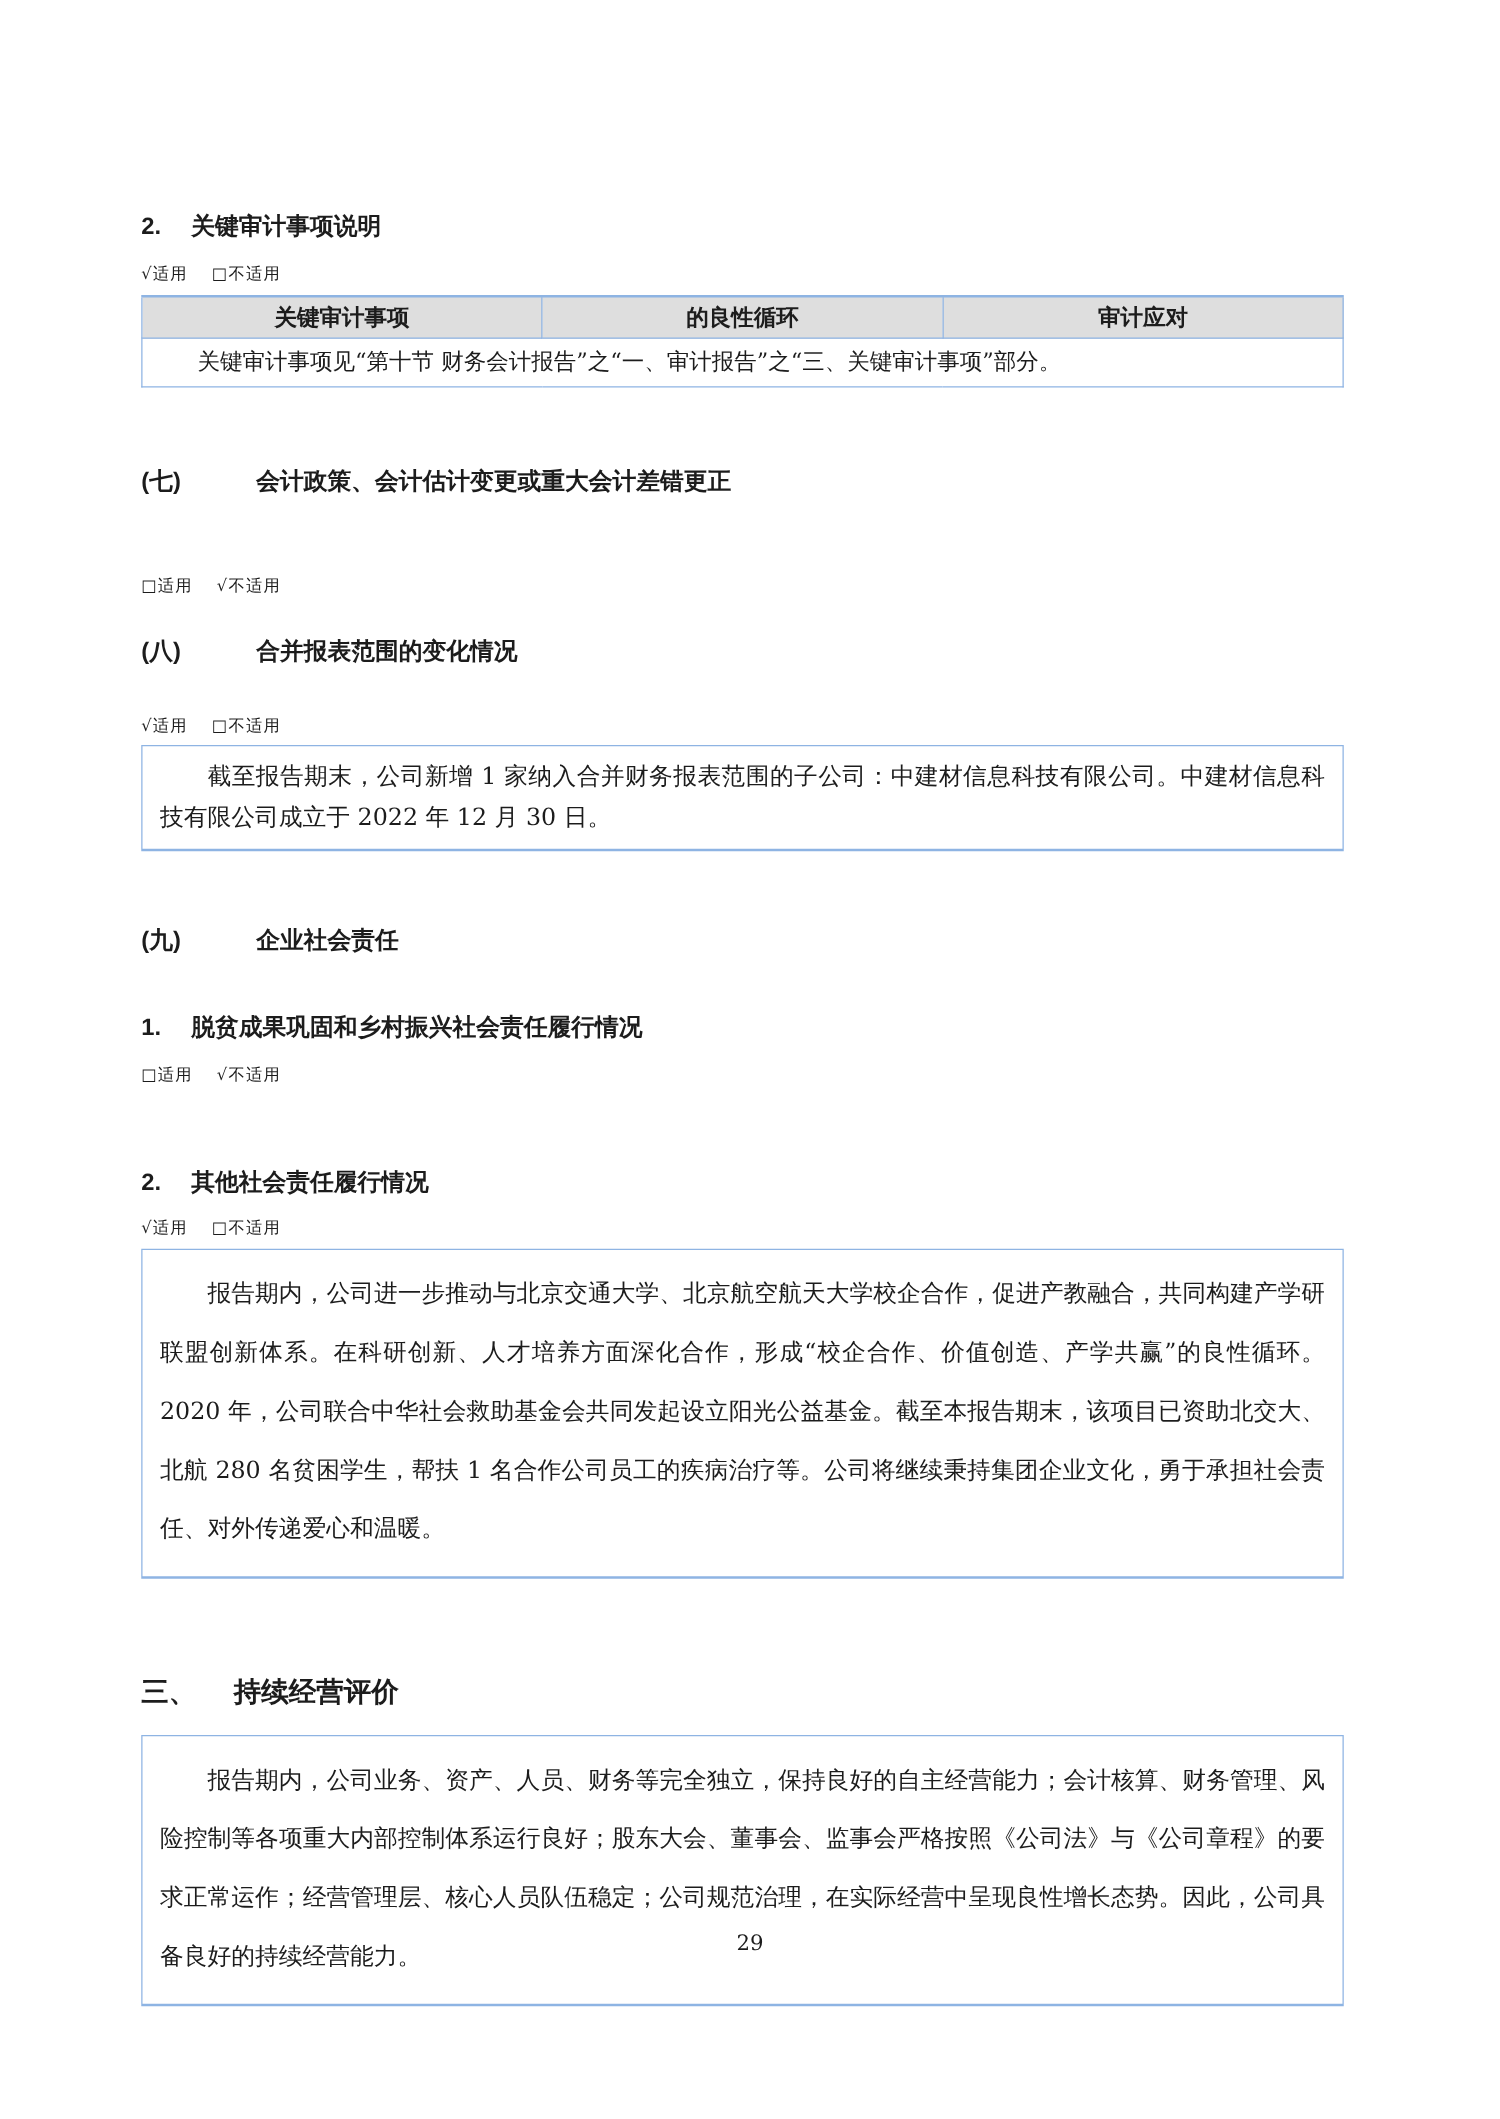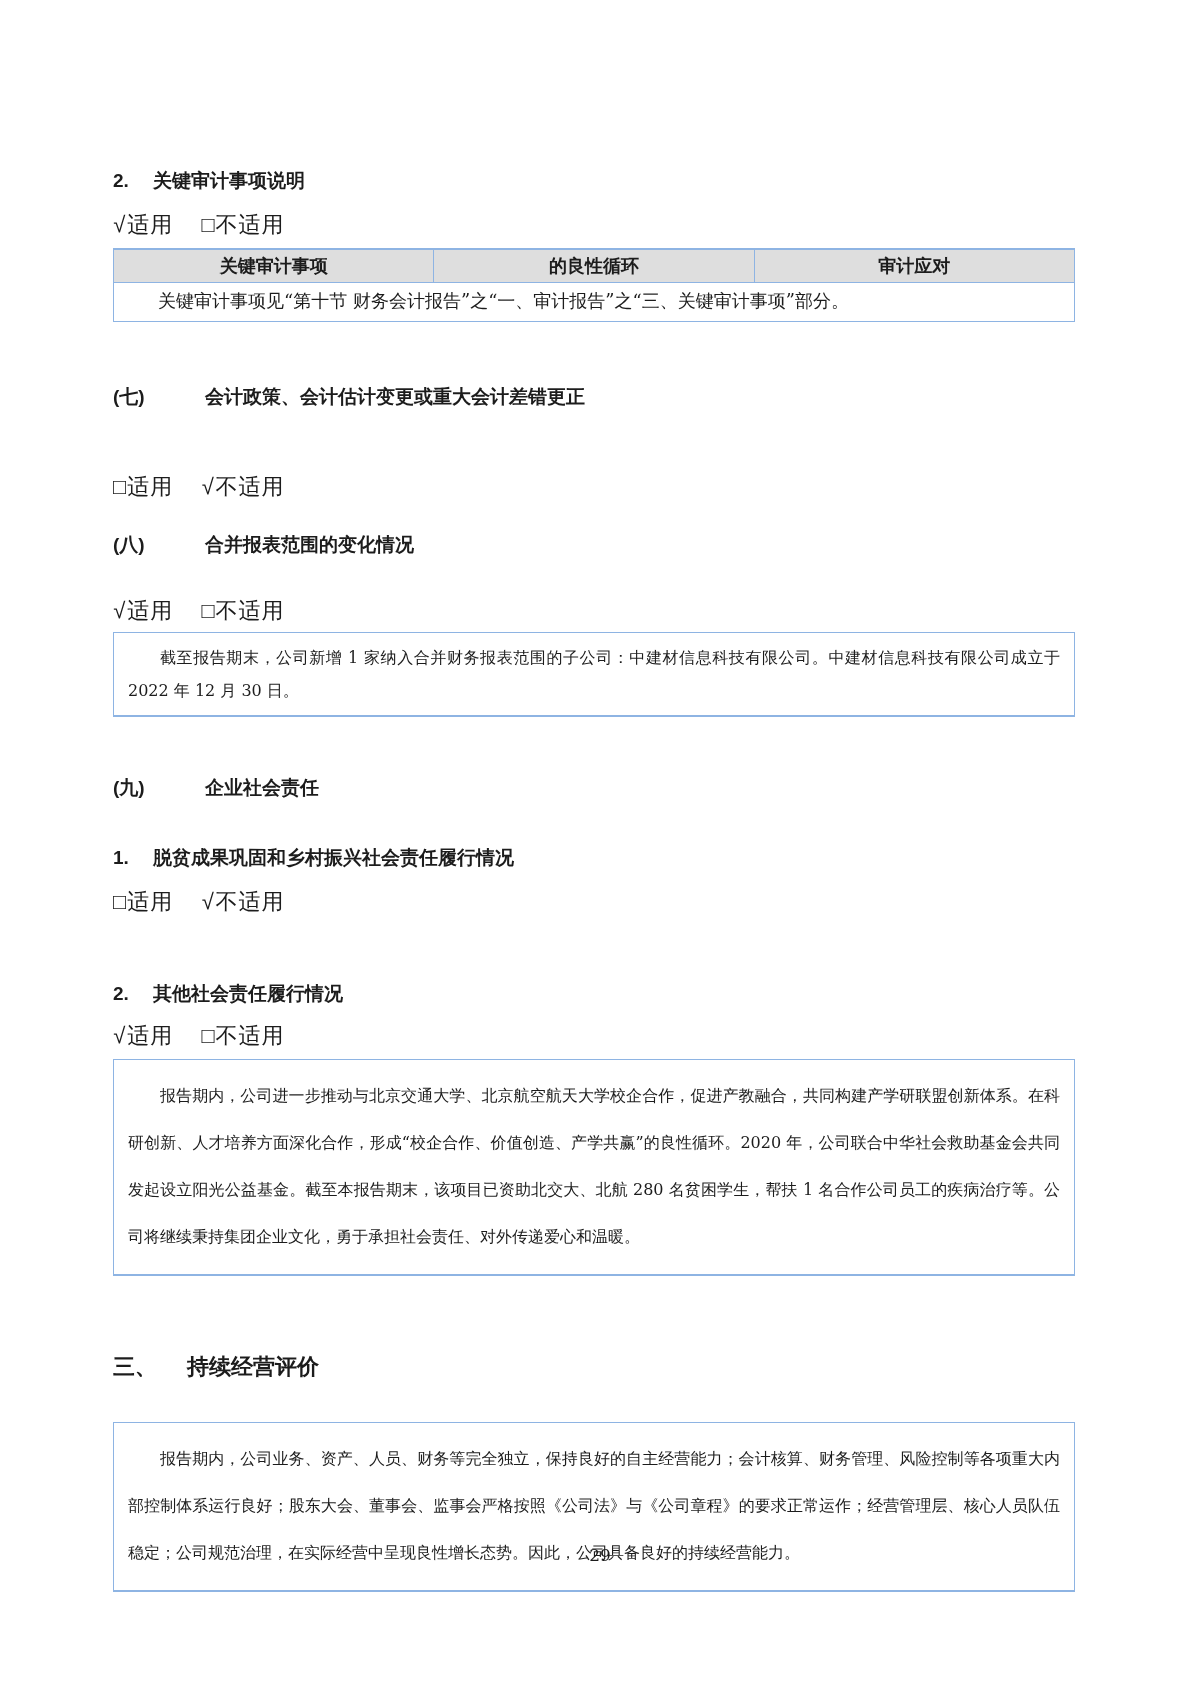--- a/index.html
+++ b/index.html
@@ -34,24 +34,23 @@
     font-family:"Liberation Sans", sans-serif;
     font-weight:bold;
     font-size:22px;
     margin:0;
     display:flex;align-items:baseline;
   }
   .h-major .num{display:inline-block;min-width:74px;}
 
   
   .applic{
-    font-size:22px;
+    font-size:13px;
     margin:0;
     letter-spacing:1px;
-    font-family:Liberation Mono, monospace;
   }
   .applic .opt{margin-right:14px;}
 
   
   table.audit{
     width:100%;
     border-collapse:collapse;
     border:1px solid var(--border);
     border-top:2px solid var(--border);
     font-size:18px;
@@ -72,21 +71,21 @@
     text-align:left;
   }
   table.audit td .indent{display:inline-block;width:2em;}
 
   
   .tbox{
     border:1px solid var(--border);
     border-bottom:2px solid var(--border);
     box-sizing:border-box;
     width:100%;
-    font-size:16px;
+    font-size:19px;
     padding:8px 14px;
   }
   .tbox p{
     margin:0;
     text-indent:2em;
     text-align:justify;
   }
   .tbox.tight p{line-height:33px;}
   .tbox.wide p{line-height:47px;}
   .tbox.wide{padding:12px 14px 14px 14px;}
@@ -108,21 +107,21 @@
   .mt-s8{margin-top:30px;}
   .mt-applic8{margin-top:38px;}
   .mt-box8{margin-top:6px;}
   .mt-s9{margin-top:58px;}
   .mt-s91{margin-top:44px;}
   .mt-applic91{margin-top:16px;}
   .mt-s92{margin-top:64px;}
   .mt-applic92{margin-top:14px;}
   .mt-box92{margin-top:8px;}
   .mt-s3{margin-top:76px;}
-  .mt-box3{margin-top:40px;}
+  .mt-box3{margin-top:19px;}
 </style>
 </head>
 <body>
 
 <div class="page">
   <div class="content">
 
     <h3 class="h-sub">
       <span class="num">2.</span>
       <span>关键审计事项说明</span>

